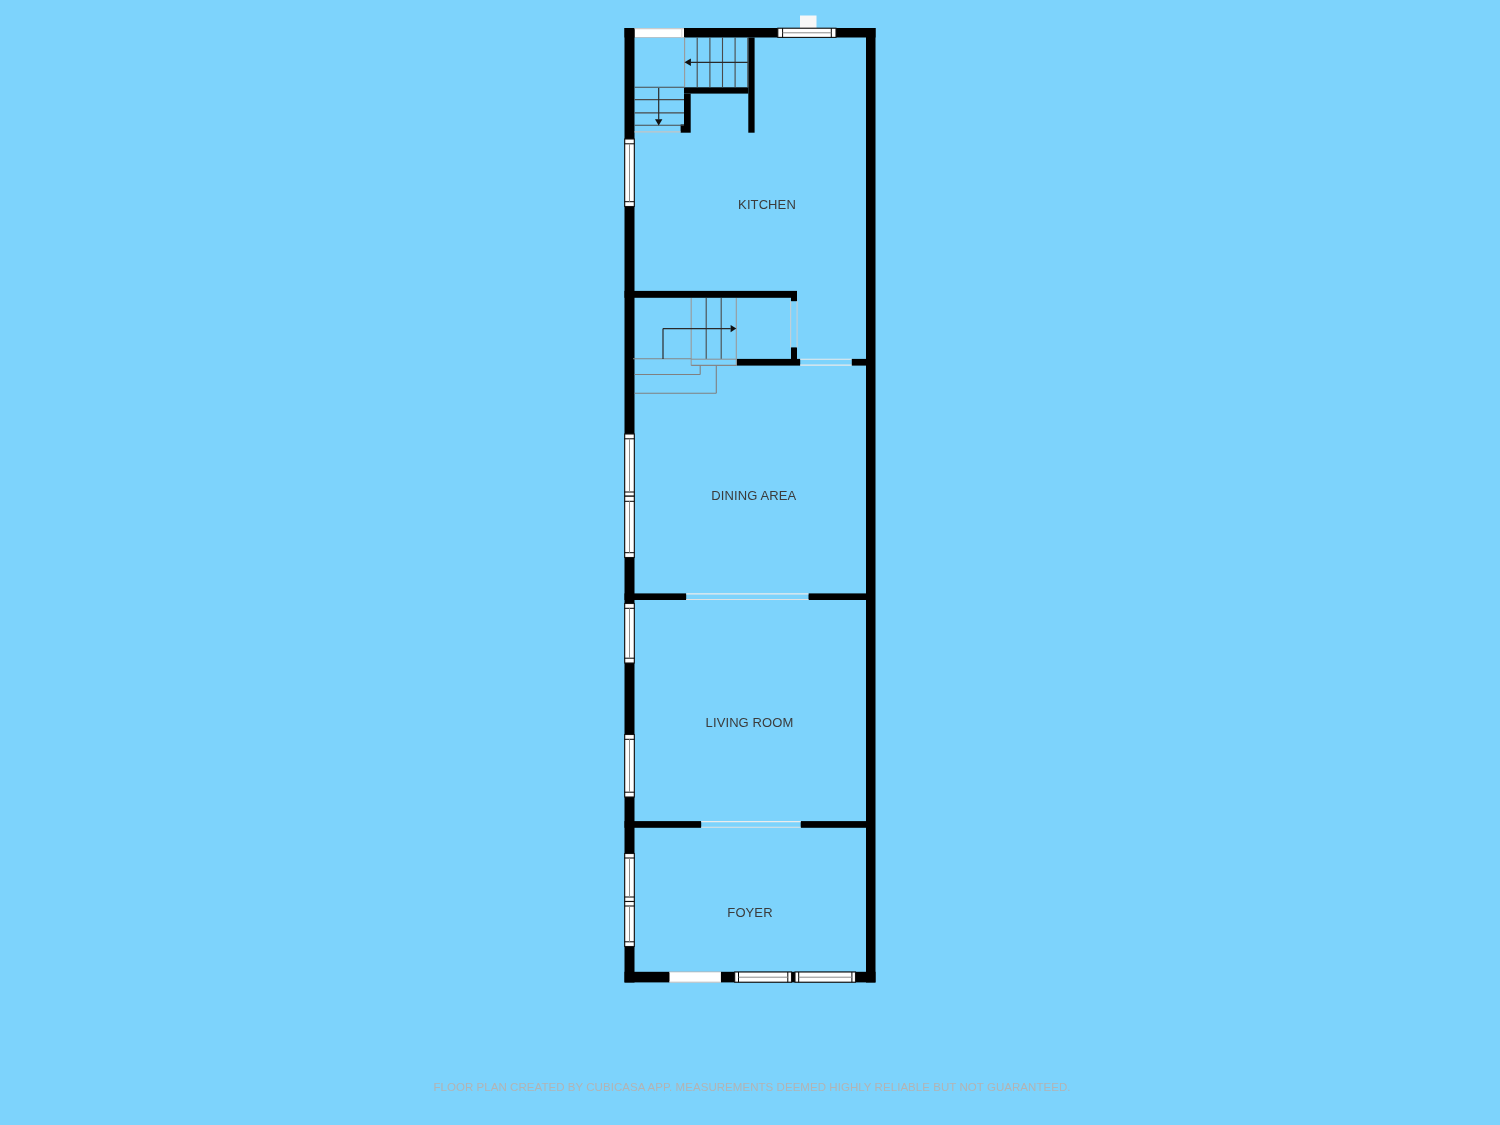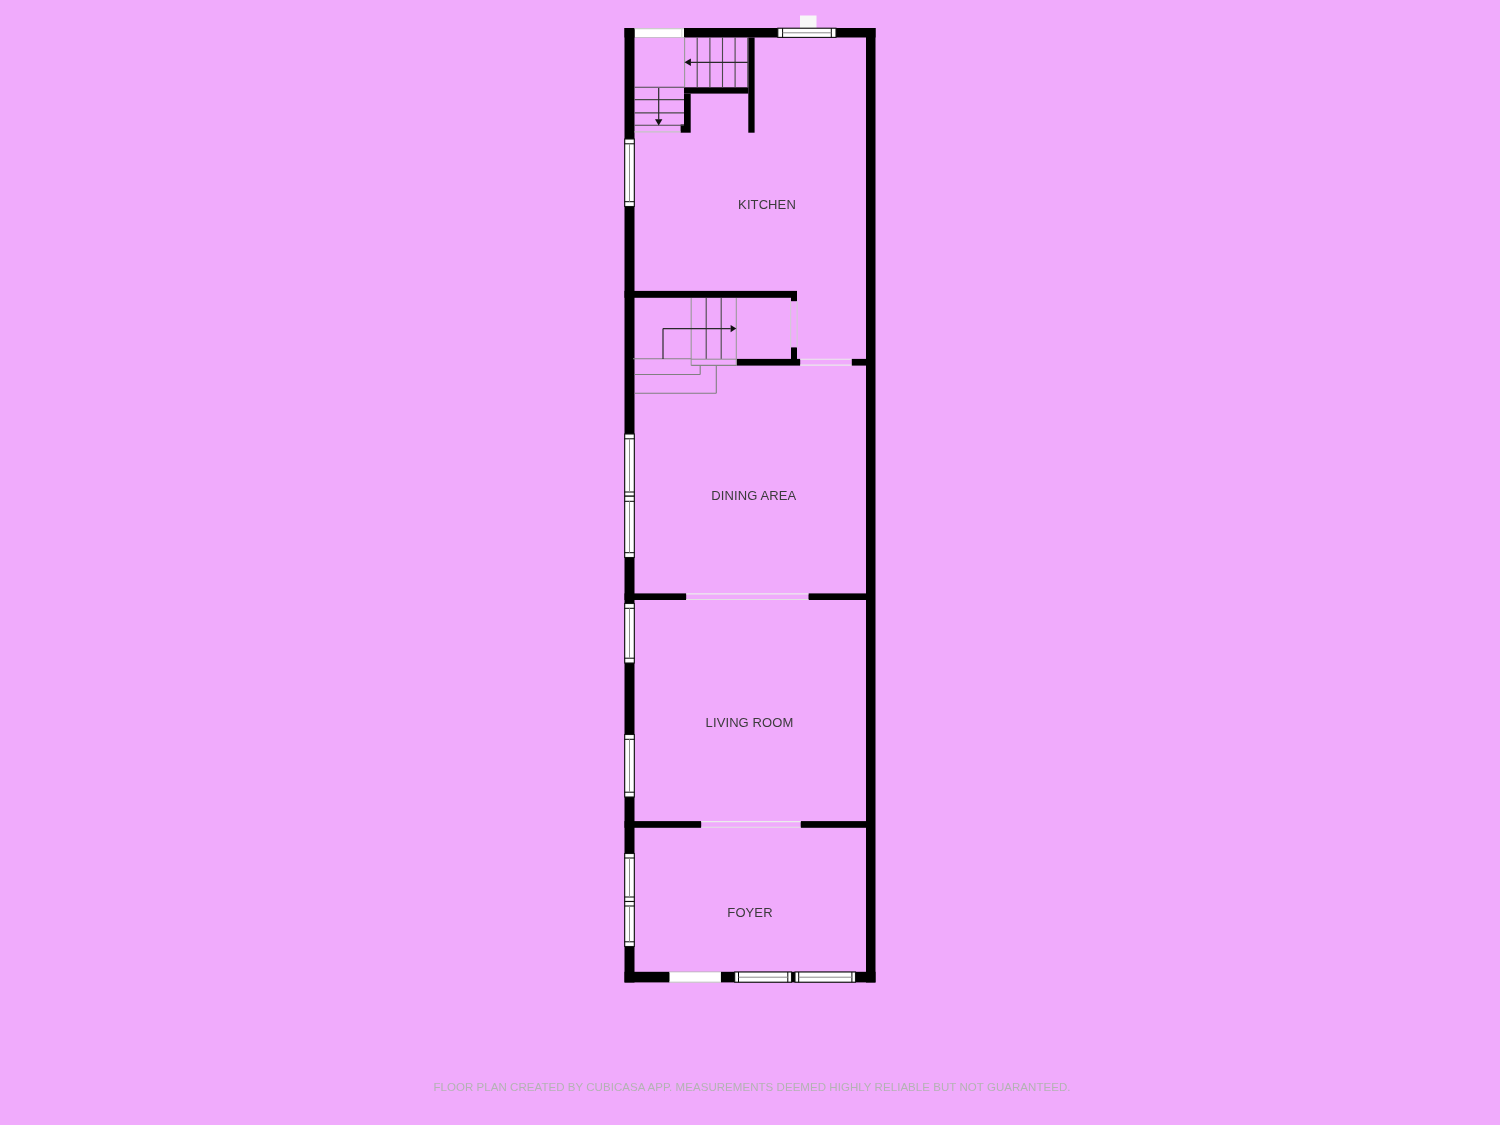--- a/index.html
+++ b/index.html
@@ -1,16 +1,16 @@
 <!DOCTYPE html>
 <html><head>
 <meta charset="utf-8">
 <style>
   html,body{margin:0;padding:0;background:#ffffff;}
-  .page{position:relative;width:1500px;height:1125px;background:#f0abfc;overflow:hidden;}
+  .page{position:relative;width:1500px;height:1125px;background:#7dd3fc;overflow:hidden;}
   svg{position:absolute;left:0;top:0;}
   text{font-family:"Liberation Sans", sans-serif;}
   .room{font-size:13px;fill:#3b3b3b;letter-spacing:0.1px;}
   .disc{font-size:11.5px;fill:#b3b3b3;letter-spacing:0.05px;}
 </style>
 </head>
 <body>
 <div class="page">
 <svg width="1500" height="1125" viewBox="0 0 1500 1125">
 

